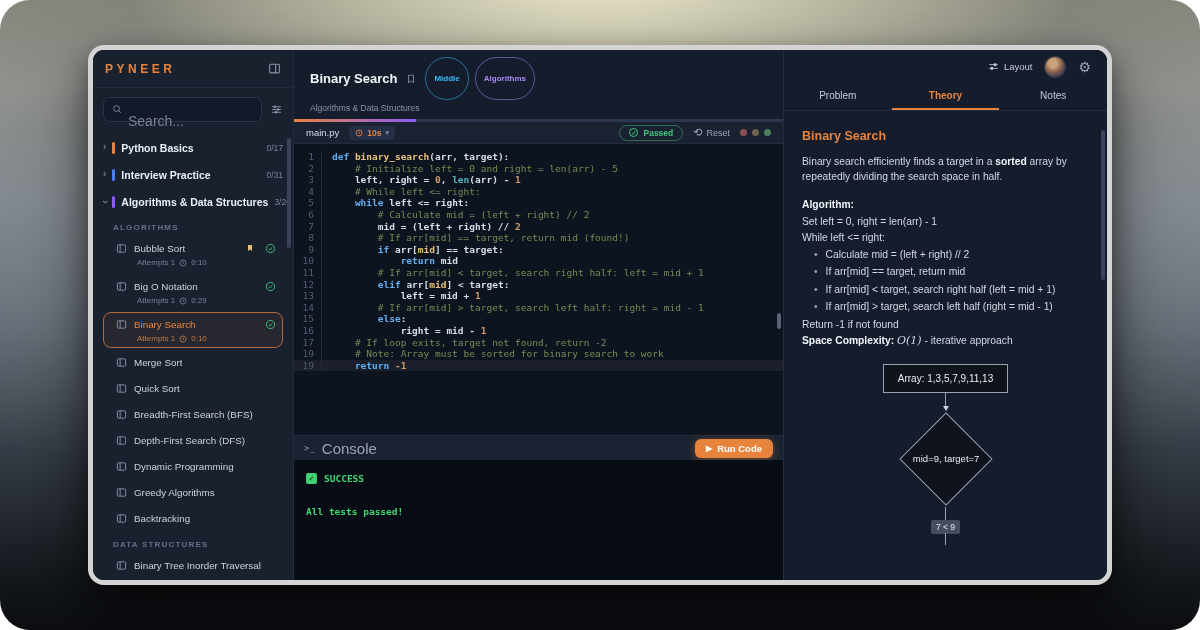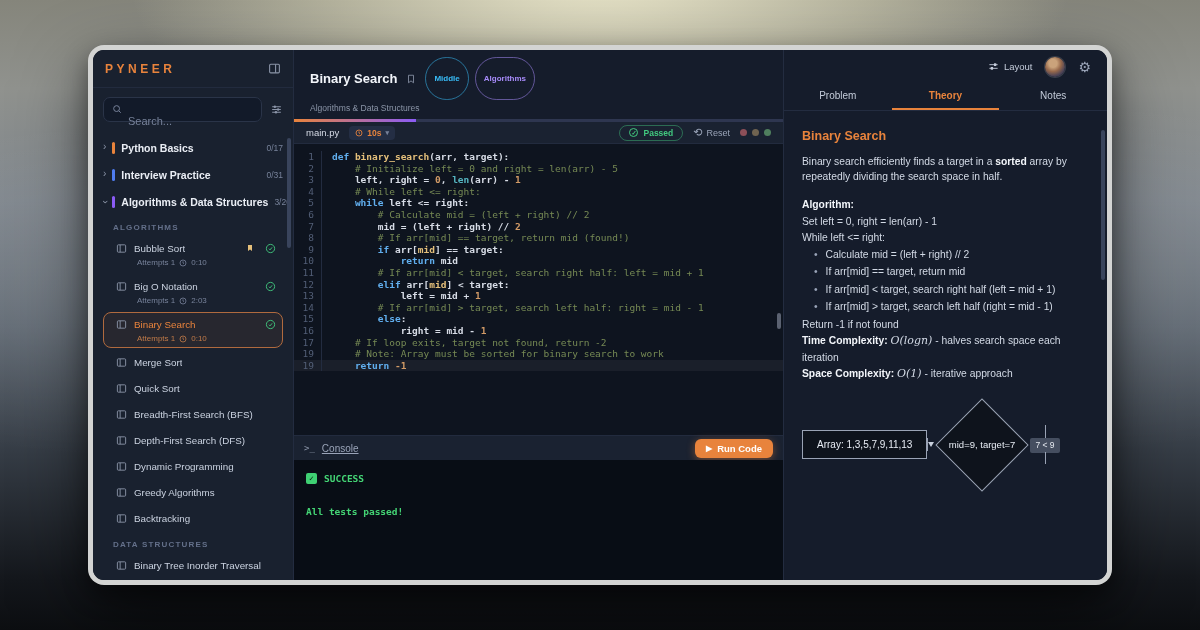--- a/index.html
+++ b/index.html
@@ -7,40 +7,41 @@
   body { font-family:"Liberation Sans", sans-serif; }
 
   
   .bg {
     position:relative; width:1200px; height:630px;
     background:
       radial-gradient(ellipse 700px 420px at 50% -8%, rgba(247,243,213,.95), rgba(226,222,190,.5) 40%, rgba(200,198,180,0) 68%),
       radial-gradient(ellipse 500px 240px at 10% 46%, rgba(255,255,255,.10), transparent 70%),
       radial-gradient(ellipse 520px 250px at 90% 44%, rgba(255,255,255,.10), transparent 70%),
       linear-gradient(180deg, #85857b 0%, #90928e 14%, #7e858c 32%, #5d6670 52%, #353c45 72%, #14171c 92%, #0c0e11 100%);
+    border-radius: 30px;
   }
 
   
   .app-window {
     position:absolute; left:88px; top:45px; width:1024px; height:540px;
     border:5px solid rgba(238,238,235,.88); border-radius:16px;
     box-shadow:0 30px 70px rgba(0,0,0,.55), 0 10px 25px rgba(0,0,0,.4);
     overflow:hidden; display:flex; background:#151c2b; color:#d5dbe7;
   }
 
   svg { display:block; }
 
   
   .sidebar { width:201px; flex:none; background:#19212f; border-right:1px solid #232c40; display:flex; flex-direction:column; position:relative; }
   .sb-header { height:38px; flex:none; display:flex; align-items:center; justify-content:space-between; padding:0 12px; border-bottom:1px solid #222b3e; }
   .logo { color:#e8833c; font-weight:bold; font-size:12px; letter-spacing:3.5px; }
   .panel-icon { color:#8b95a8; }
   .sb-search { height:42px; flex:none; display:flex; align-items:center; gap:8px; padding:0 10px; }
   .search-box { flex:1; height:25px; display:flex; align-items:center; gap:6px; padding:0 8px; background:#121a29; border:1px solid #2a3448; border-radius:7px; color:#77829a; }
-  .search-ph { font-size:11px;margin-top:24px; }
+  .search-ph { font-size:14px;margin-top:24px; }
   .filter-btn { color:#8b95a8; }
   .sb-nav { flex:1; overflow:hidden; padding:4px 10px 0 10px; }
 
   .sec-row { display:flex; align-items:center; gap:6px; height:27px; cursor:pointer; }
   .chev { color:#8b95a8; font-size:10px; line-height:1; display:inline-block; transform:translateY(-1px); }
   .sec-row.open .chev { transform:rotate(90deg); }
   .accent { width:3px; height:12px; border-radius:2px; flex:none; }
   .sec-label { font-size:10.5px; font-weight:bold; color:#eaeef5; white-space:nowrap; }
   .sec-count { margin-left:auto; font-size:8.5px; color:#77829a; }
 
@@ -87,21 +88,21 @@
   .line { display:flex; line-height:11.6px; }
   .line.active { background:rgba(255,255,255,.05); }
   .ln { width:27px; flex:none; text-align:right; padding-right:7px; color:#525e76; }
   .lt { flex:1; white-space:pre; padding-left:10px; border-left:1px solid #232c40; font-weight:bold; color:#d7dce6; }
   .tok-k { color:#61afef; } .tok-f { color:#e5c07b; } .tok-c { color:#768a54; font-weight:normal; }
   .tok-n { color:#d19a66; } .tok-b { color:#56b6c2; } .tok-y { color:#e5c07b; } .tok-t { color:#d7dce6; }
   .ed-scroll { position:absolute; right:2px; top:58%; width:4px; height:16px; border-radius:2px; background:#9aa3b5; opacity:.55; }
 
   .console-header { height:25px; flex:none; display:flex; align-items:center; gap:7px; padding:0 10px; background:#1a2231; border-top:1px solid #222b3e; }
   .prompt { font-family:"DejaVu Sans Mono", monospace; font-size:9px; color:#8b95a8; }
-  .console-title { font-size:10px; color:#9aa4b8;text-decoration:underline; }
+  .console-title { font-size:15px; color:#9aa4b8; }
   .run-btn { margin-left:auto; display:flex; align-items:center; gap:5px; background:#e8833c; color:#fff; border:none; border-radius:6px; padding:4px 11px; font-size:9.5px; font-weight:bold; font-family:"Liberation Sans",sans-serif; cursor:pointer; box-shadow:0 2px 8px rgba(232,131,60,.45); }
   .run-play { font-size:8px; }
   .console-body { height:120px; flex:none; background:#080d15; padding:13px 12px; font-family:"DejaVu Sans Mono", monospace; }
   .succ-row { display:flex; align-items:center; gap:7px; color:#44d575; font-size:9.5px; font-weight:bold; }
   .succ-ico { width:11px; height:11px; background:#3fd073; color:#06230f; border-radius:2px; display:inline-flex; align-items:center; justify-content:center; font-size:8px; }
   .succ-msg { margin-top:22px; color:#44d575; font-size:9.5px; font-weight:bold; }
 
   
   .rpanel { flex:1; background:#151c2b; border-left:1px solid #232c40; display:flex; flex-direction:column; position:relative; }
   .r-topbar { height:33px; flex:none; display:flex; align-items:center; justify-content:flex-end; gap:13px; padding:6px 16px; }
@@ -115,21 +116,21 @@
   .r-content h3 { font-size:12.5px; color:#e8833c; margin-bottom:8px; }
   .intro { margin-bottom:12px; }
   .intro b, .algo-label, .cx b, .return-line b { color:#f2f5fa; }
   .algo-label { font-weight:bold; margin-bottom:2px; }
   .algo-line { }
   .bullet { display:flex; gap:8px; margin:2px 0 2px 12px; }
   .bullet .dot-ch { color:#9aa4b8; }
   .cx { margin-top:1px; }
   .cx.sp { }
   .math { font-family:"DejaVu Serif", serif; font-style:italic; font-size:11px; }
-  .flow { margin-top:14px; display:flex; flex-direction:row; align-items:center; }
+  .flow { margin-top:14px; display:flex; flex-direction:column; align-items:center; }
   .fbox { border:1px solid #9aa3b5; background:#0e131c; color:#e8edf5; font-size:10px; padding:6px 14px; white-space:nowrap; }
   .vline { width:1px; background:#9aa3b5; }
   .arrow { width:0; height:0; border-left:3.5px solid transparent; border-right:3.5px solid transparent; border-top:5px solid #c8d0dd; }
   .diamond-wrap { width:96px; height:96px; display:flex; align-items:center; justify-content:center; }
   .diamond { width:66px; height:66px; border:1px solid #9aa3b5; background:#0e131c; transform:rotate(45deg); display:flex; align-items:center; justify-content:center; }
   .diamond span { transform:rotate(-45deg); font-size:9.5px; color:#e8edf5; white-space:nowrap; }
   .conn2 { display:flex; flex-direction:column; align-items:center; }
   .edge-label { background:#454e60; color:#e5e9f0; font-size:8.5px; padding:1px 5px; border-radius:2px; margin:-1px 0; }
   .r-scroll { position:absolute; right:2px; top:80px; width:4px; height:150px; border-radius:2px; background:#39445c; }
 </style>
@@ -239,21 +240,21 @@
               </span>
             </div>
             <div class="item-meta">
               <span>Attempts 1</span>
               <span class="clock-ico">
                 <svg width="8" height="8" viewBox="0 0 24 24" fill="none" stroke="currentColor" stroke-width="2.4">
                   <circle cx="12" cy="12" r="9"></circle>
                   <path d="M12 7v5l3 2"></path>
                 </svg>
               </span>
-              <span>2:03</span>
+              <span>0:29</span>
             </div>
           </div>
           <div class="nav-item sel">
             <div class="item-main">
               <span class="book-ico">
                 <svg width="11" height="11" viewBox="0 0 24 24" fill="none" stroke="currentColor" stroke-width="2">
                   <rect x="3" y="4" width="18" height="16" rx="2"></rect>
                   <line x1="9" y1="4" x2="9" y2="20"></line>
                 </svg>
               </span>
@@ -559,21 +560,20 @@
             <div class="bullet">
               <span class="dot-ch">•</span>
               <span>If arr[mid] &lt; target, search right half (left = mid + 1)</span>
             </div>
             <div class="bullet">
               <span class="dot-ch">•</span>
               <span>If arr[mid] &gt; target, search left half (right = mid - 1)</span>
             </div>
           </div>
         <div class="return-line">Return -1 if not found</div>
-        <div class="cx"><b>Time Complexity:</b> <span class="math">O(logn)</span><span> - halves search space each iteration</span></div>
         <div class="cx sp"><b>Space Complexity:</b> <span class="math">O(1)</span><span> - iterative approach</span></div>
 
         <div class="flow">
           <div class="fbox">Array: 1,3,5,7,9,11,13</div>
           <div class="vline" style="height:13px"></div>
           <div class="arrow"></div>
           <div class="diamond-wrap">
             <div class="diamond">
                 <span>mid=9, target=7</span>
               </div>

